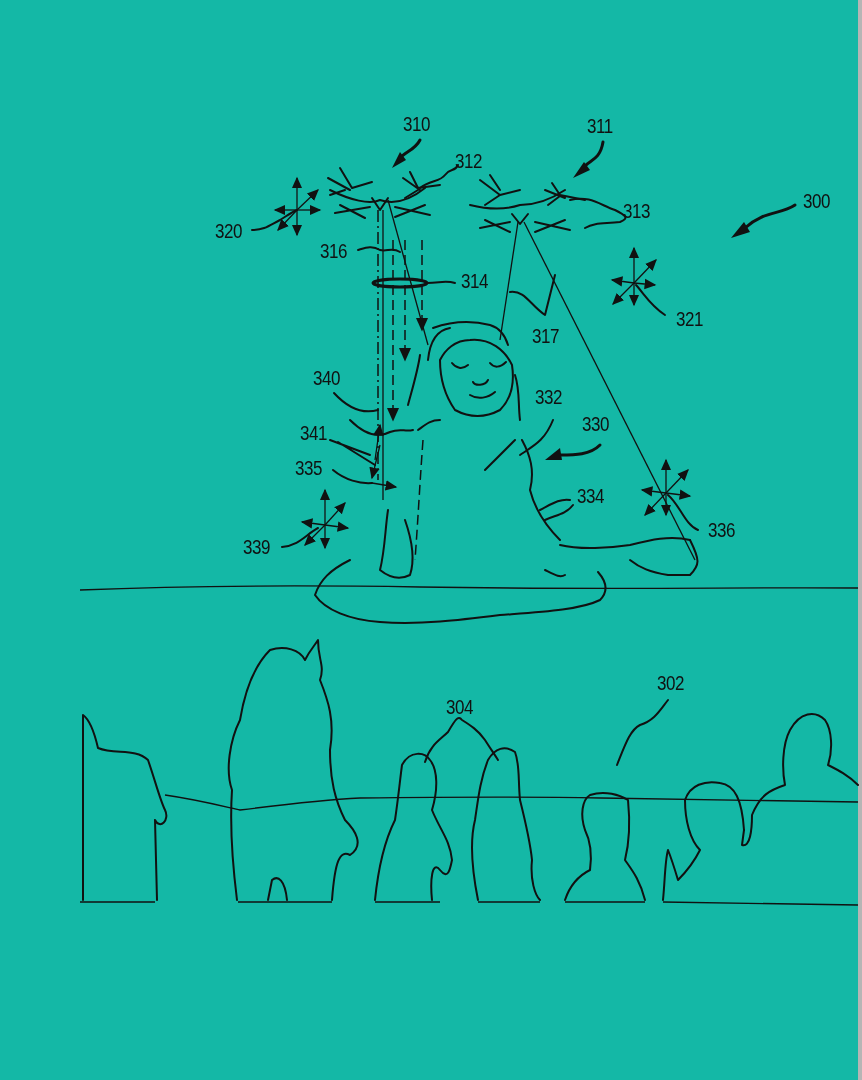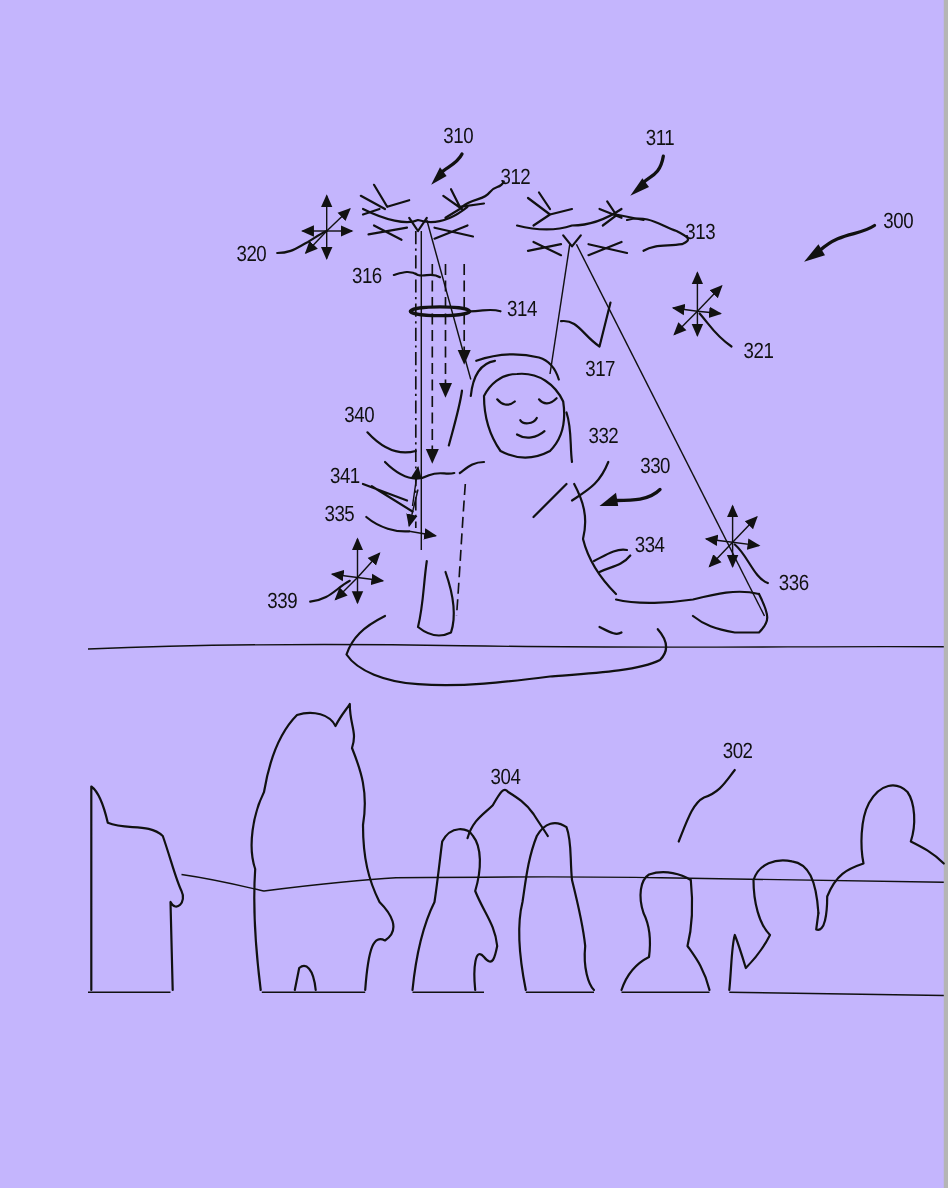--- a/index.html
+++ b/index.html
@@ -1,17 +1,17 @@
 <!DOCTYPE html>
 <html><head>
 <meta charset="utf-8">
 <style>
   html, body { margin:0; padding:0; background:#ffffff; }
   body { width:862px; height:1080px; position:relative; overflow:hidden; font-family:"Liberation Sans", sans-serif; }
-  .page { position:absolute; left:0; top:0; width:862px; height:1080px; background:#c4b5fd; }
+  .page { position:absolute; left:0; top:0; width:862px; height:1080px; background:#14b8a6; }
   .edge { position:absolute; left:858px; top:0; width:4px; height:1080px; background:#b5b5b5; }
   svg.fig { position:absolute; left:0; top:0; width:862px; height:1080px; }
   .lbl { position:absolute; font-family:"Liberation Sans", sans-serif; font-size:20px; color:#111; letter-spacing:-0.5px; transform:scaleX(0.85); transform-origin:left top; white-space:nowrap; }
   .stroke { fill:none; stroke:#111; stroke-width:2; stroke-linecap:round; stroke-linejoin:round; }
   .thin { fill:none; stroke:#111; stroke-width:1.3; }
   .bold { fill:none; stroke:#111; stroke-width:3; stroke-linecap:round; }
   .dash { fill:none; stroke:#111; stroke-width:1.5; stroke-dasharray:10 5; }
   .dashdot { fill:none; stroke:#111; stroke-width:1.5; stroke-dasharray:12 4 2 4; }
   .arrow { fill:#111; }
 </style>

